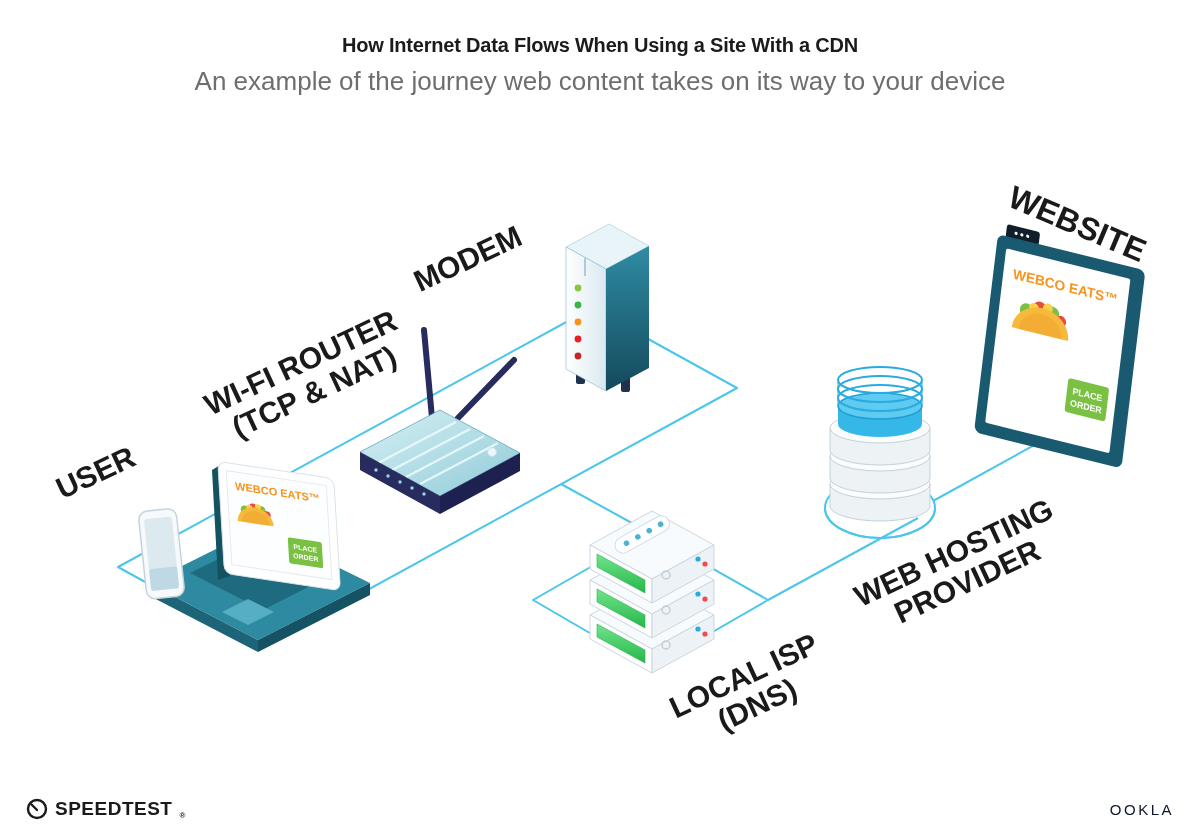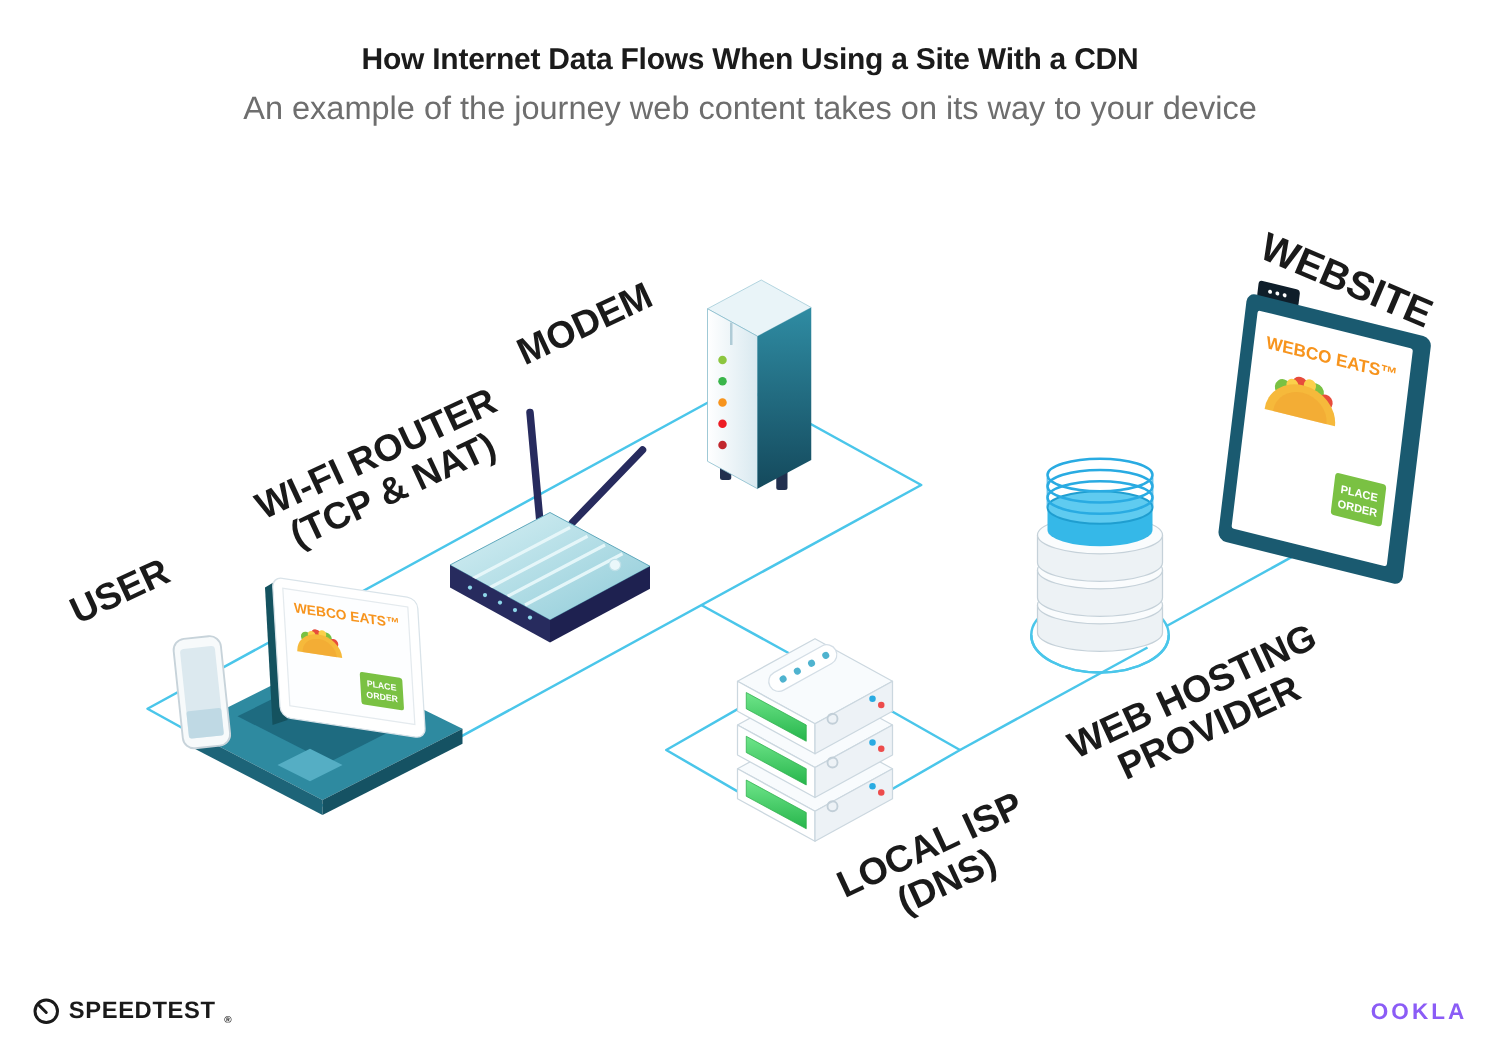--- a/index.html
+++ b/index.html
@@ -1,25 +1,25 @@
 <!DOCTYPE html>
 <html><head>
 <meta charset="utf-8">
 <style>
   *{margin:0;padding:0;box-sizing:border-box}
   html,body{width:1200px;height:836px}
   body{background:#ffffff;font-family:"Liberation Sans",sans-serif;position:relative;overflow:hidden}
   .stage{position:absolute;left:0;top:0;width:1200px;height:836px}
   .header{position:absolute;top:34px;left:0;right:0;text-align:center}
-  .header h1{font-size:24px;font-weight:700;color:#1b1b1b;letter-spacing:-0.2px}
+  .header h1{font-size:20px;font-weight:700;color:#1b1b1b;letter-spacing:-0.2px}
   .header p{font-size:26px;color:#6e6e6e;margin-top:9px;font-weight:400}
   .footer{position:absolute;left:0;right:0;bottom:16px;display:flex;justify-content:space-between;align-items:center;padding:0 26px}
   .speedtest{display:flex;align-items:flex-end;gap:7px;font-weight:700;font-size:19px;letter-spacing:.5px;color:#1a1a1a}
   .speedtest sup{font-size:8px;vertical-align:super}
-  .ookla{font-weight:700;font-size:18px;letter-spacing:2.5px;color:#8b5cf6}
+  .ookla{font-weight:400;font-size:15px;letter-spacing:2.5px;color:#0f172a}
   svg text{font-family:"Liberation Sans",sans-serif}
 </style>
 </head>
 <body>
 
 <div class="stage">
 
 <svg width="1200" height="836" viewBox="0 0 1200 836">
   <defs>
     <linearGradient id="modemFront" x1="0" y1="0" x2="1" y2="0">

